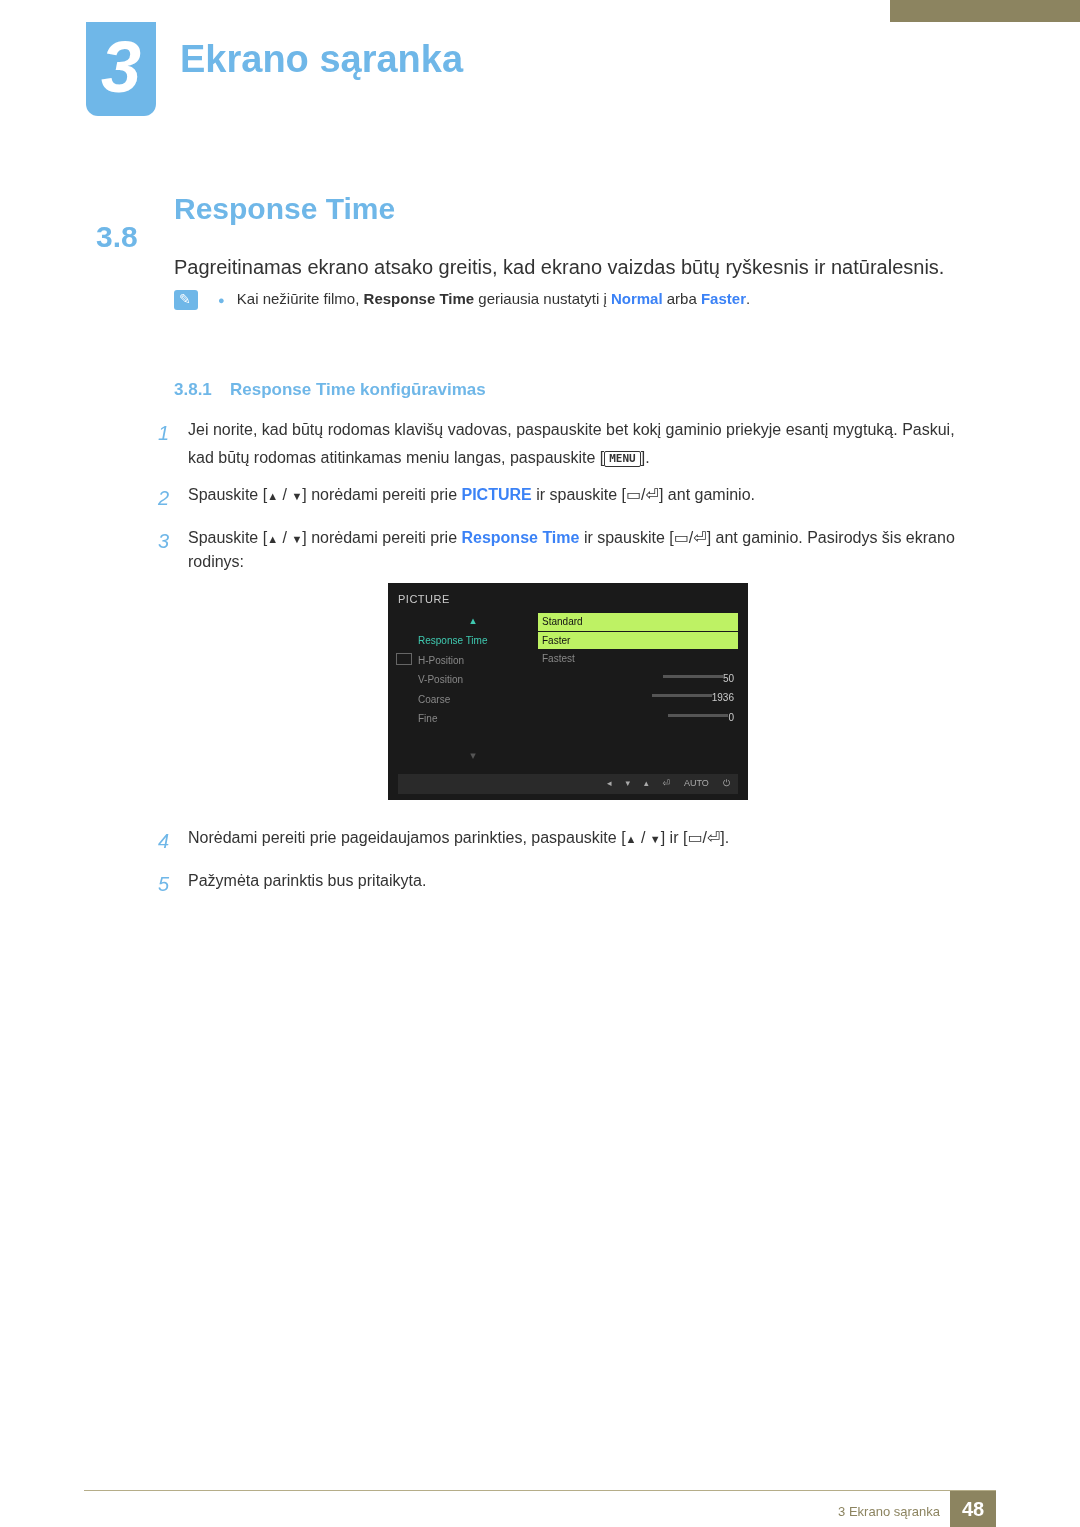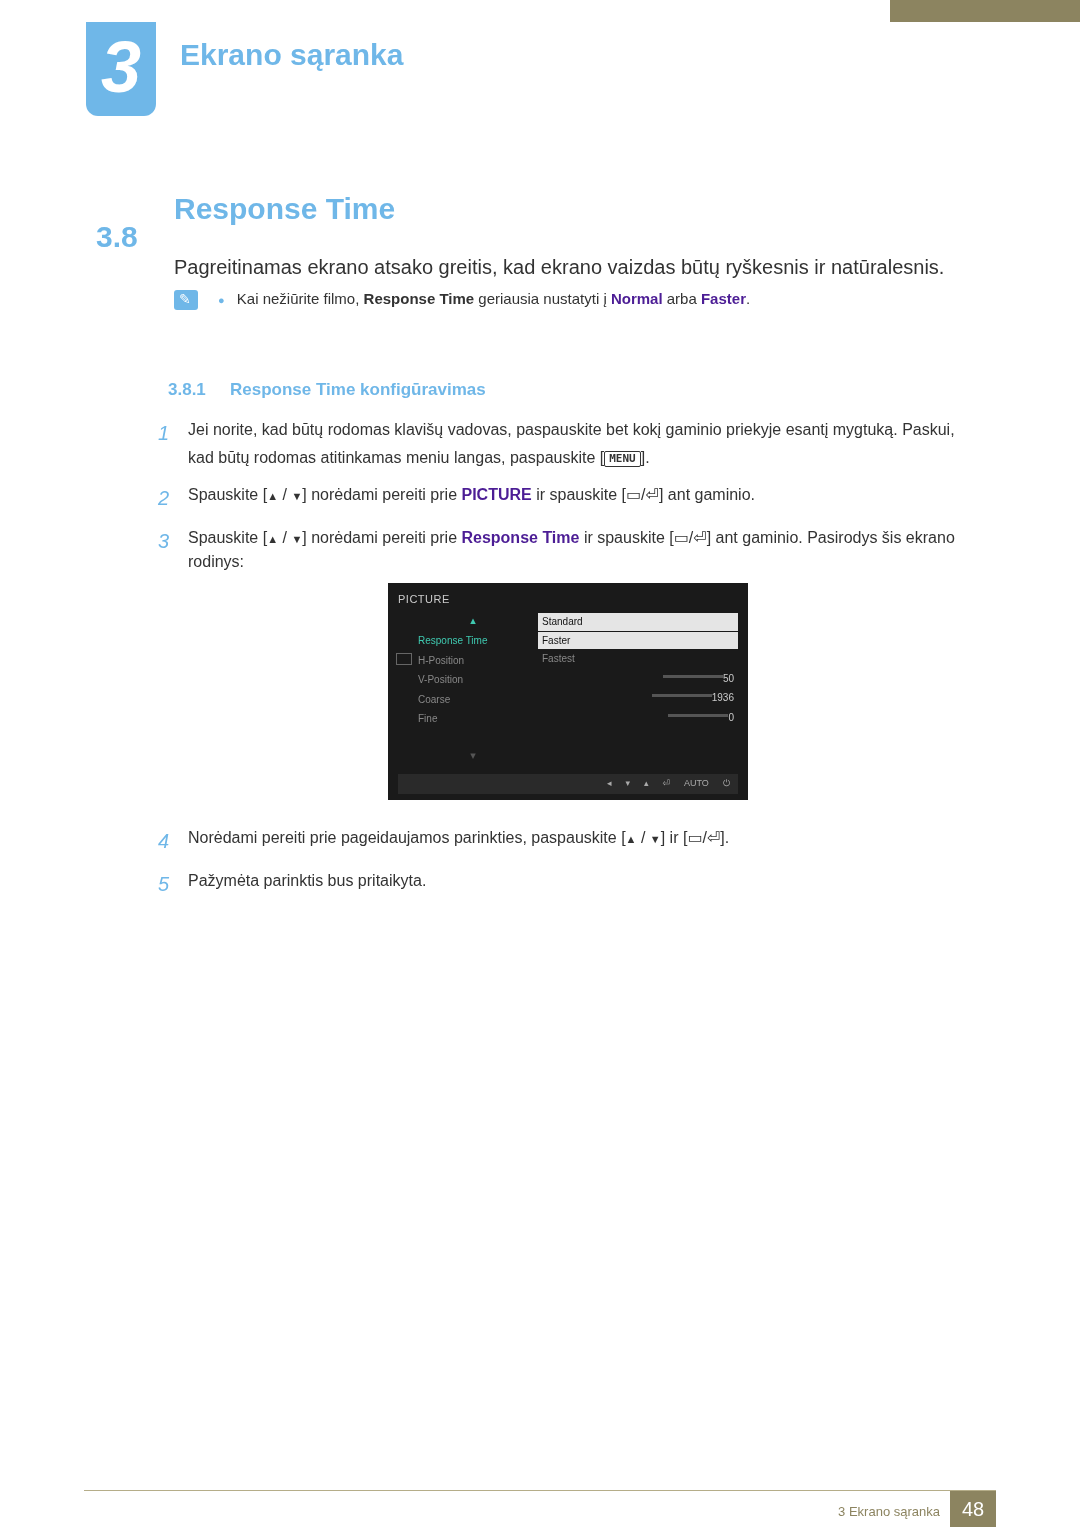--- a/index.html
+++ b/index.html
@@ -26,21 +26,21 @@
     color: #fff;
     font-size: 72px;
     font-weight: bold;
     text-align: center;
     line-height: 90px;
     font-style: italic;
   }
   .chapter-title {
     position: absolute;
     top: 38px; left: 180px;
-    font-size: 30px;
+    font-size: 38px;
     color: #6fb7e8;
     font-weight: bold;
   }
   .section-num {
     position: absolute;
     top: 192px; left: 96px;
     font-size: 30px;
     color: #6fb7e8;
     font-weight: bold;
     margin-top: 28px;
@@ -75,24 +75,24 @@
   .note-list {
     position: absolute;
     top: 290px; left: 218px;
     width: 760px;
     font-size: 15px;
     color: #333;
   }
   .note-list .bullet { color: #6fb7e8; margin-right: 8px; font-size: 11px; }
   .note-list .row { margin-bottom: 10px; }
   .hl-bold { font-weight: bold; }
-  .hl-orange { color: #4c1d95; font-weight: bold; text-align: right; }
+  .hl-orange { color: #3b82f6; font-weight: bold; text-align: right; }
   .subsection-num {
     position: absolute;
-    top: 380px; left: 168px;
+    top: 380px; left: 174px;
     font-size: 17px;
     color: #6fb7e8;
     font-weight: bold;
   }
   .subsection-title {
     position: absolute;
     top: 380px; left: 230px;
     font-size: 17px;
     color: #6fb7e8;
     font-weight: bold;
@@ -140,21 +140,21 @@
   .osd-body { display: flex; }
   .osd-left {
     width: 130px;
     padding-left: 20px;
     border-right: none;
   }
   .osd-left .it { margin: 4px 0; font-size: 10px; }
   .osd-left .it.active { color: #3fc9b0; }
   .osd-right { flex: 1; padding-left: 10px; }
   .opt { font-size: 10px; padding: 1px 4px; margin: 1px 0; color: #ccc; }
-  .opt.sel { background: #e5e5e5; color: #111; }
+  .opt.sel { background: #bef264; color: #111; }
   .val-row { display:flex; justify-content: flex-end; font-size:10px; padding:2px 4px; color:#ccc; }
   .val-row .bar { width:60px; height:3px; background:#555; margin-top:4px; }
   .val-row .bar .fill { height:100%; background:#3fc9b0; width:40%; }
   .osd-footer {
     margin-top: 10px;
     background: #2a2a2a;
     display: flex;
     justify-content: flex-end;
     gap: 14px;
     padding: 3px 8px;
@@ -184,21 +184,21 @@
   }
   .footer-page {
     position: absolute;
     right: 84px; bottom: 0;
     width: 46px; height: 36px;
     background: #8c8460;
     color: #fff;
     text-align: center;
     line-height: 36px;
     font-size: 20px;
-    font-weight: normal;
+    font-weight: bold;
   }
 </style>
 </head>
 <body>
 
 <div class="top-bar"></div>
 
 <div class="tab">3</div>
 <div class="chapter-title">Ekrano sąranka</div>
 

